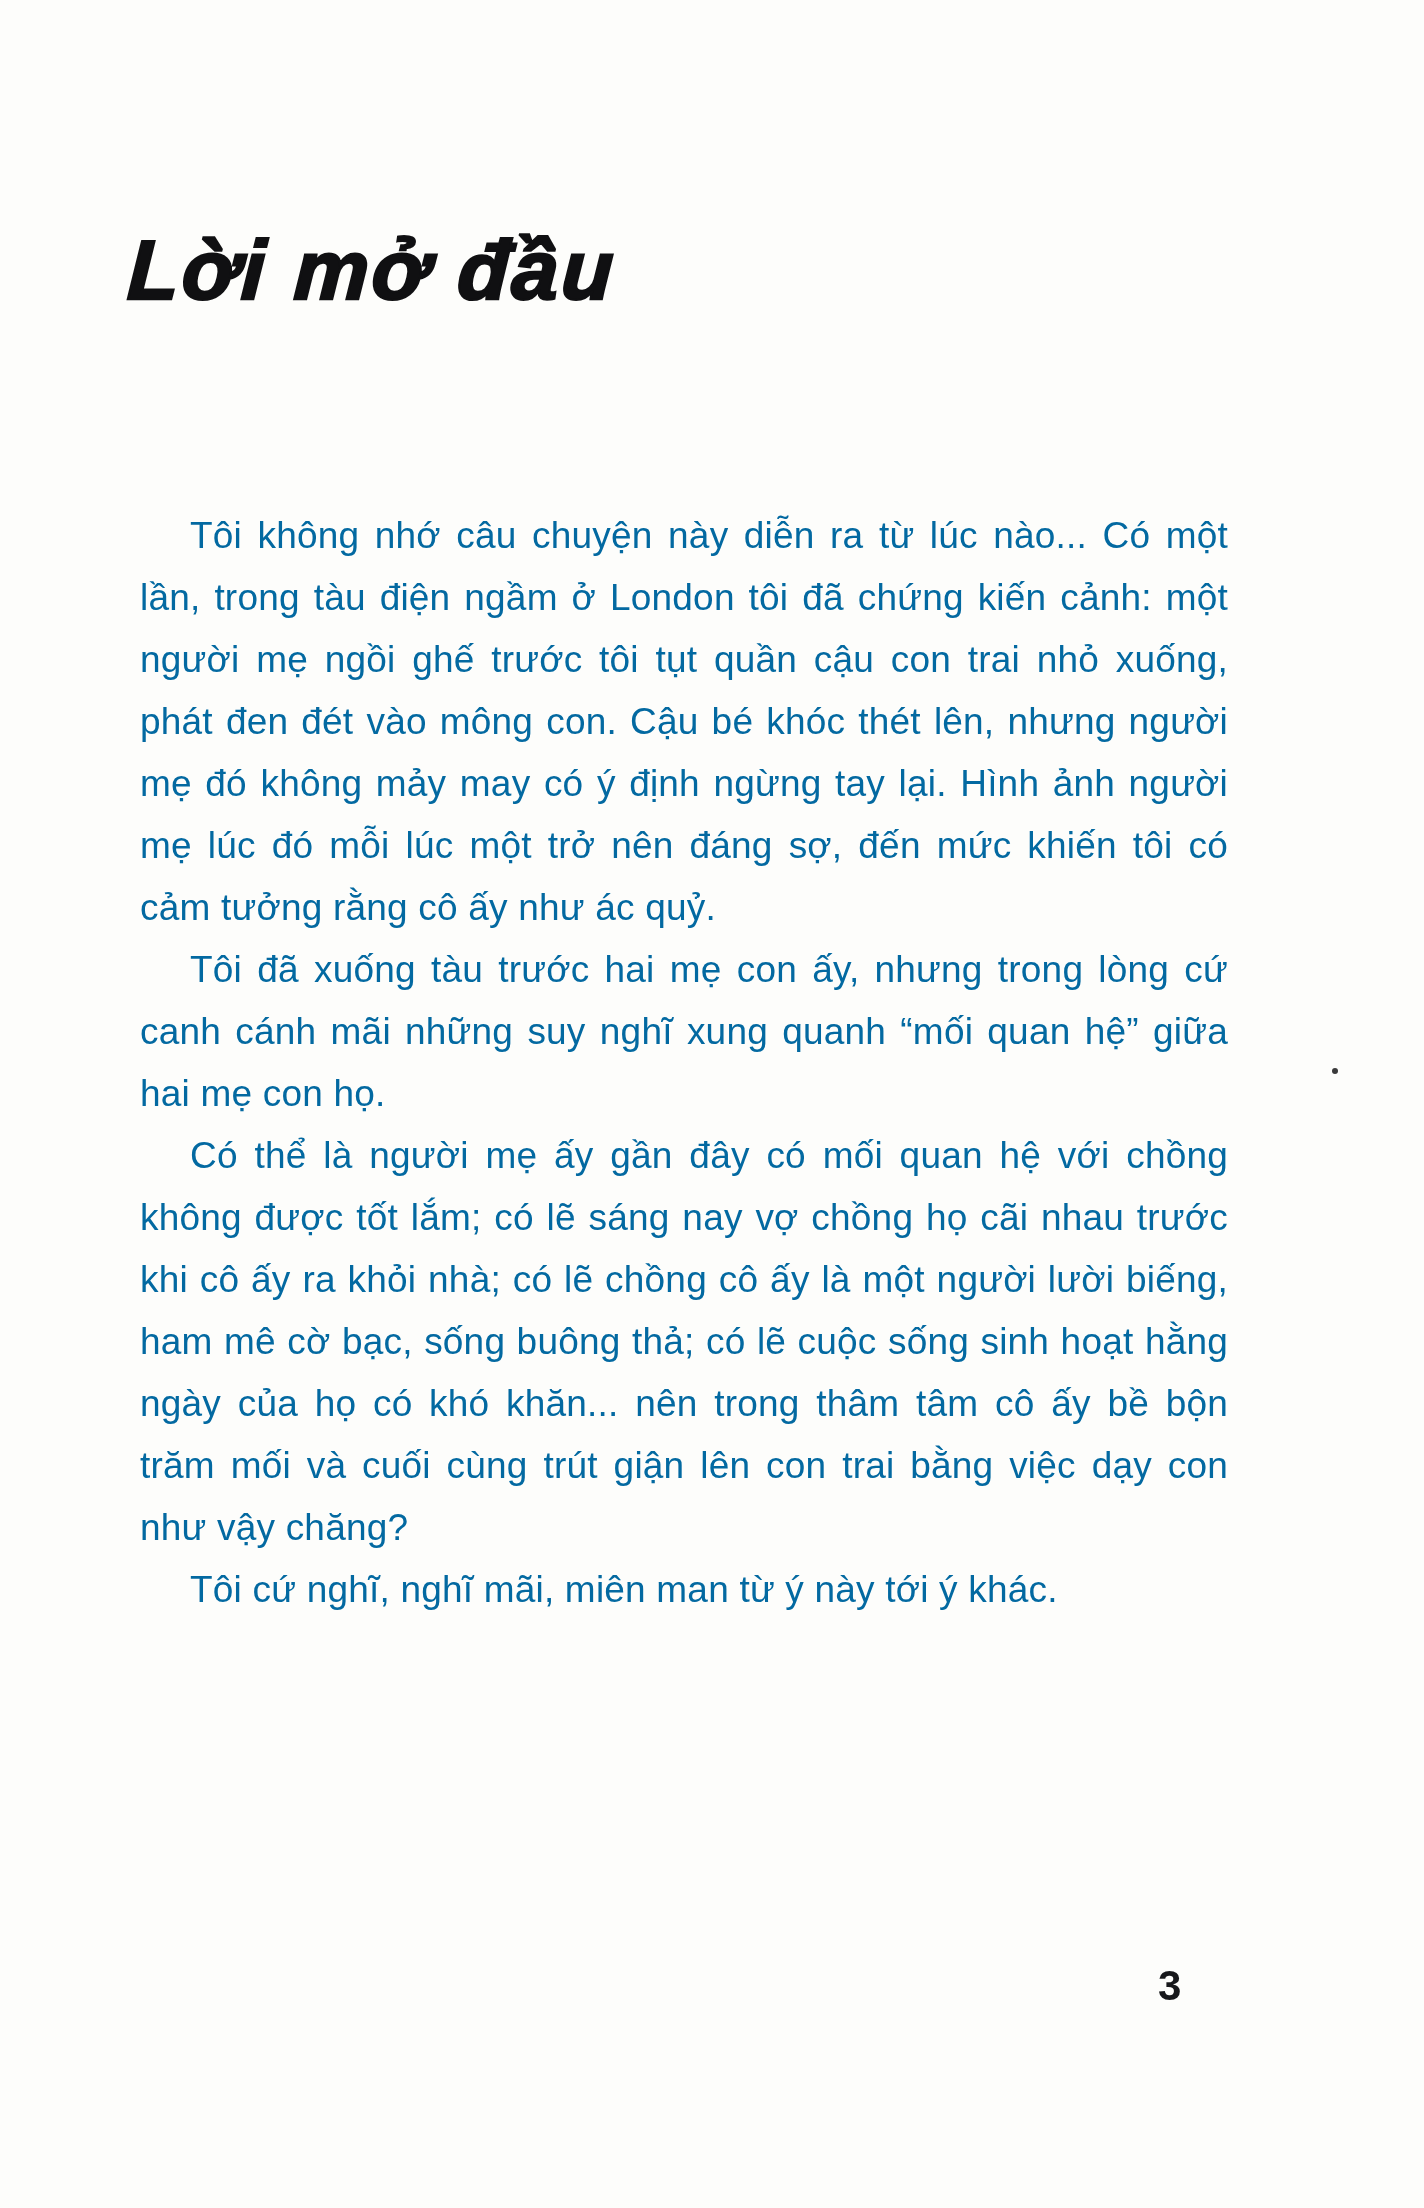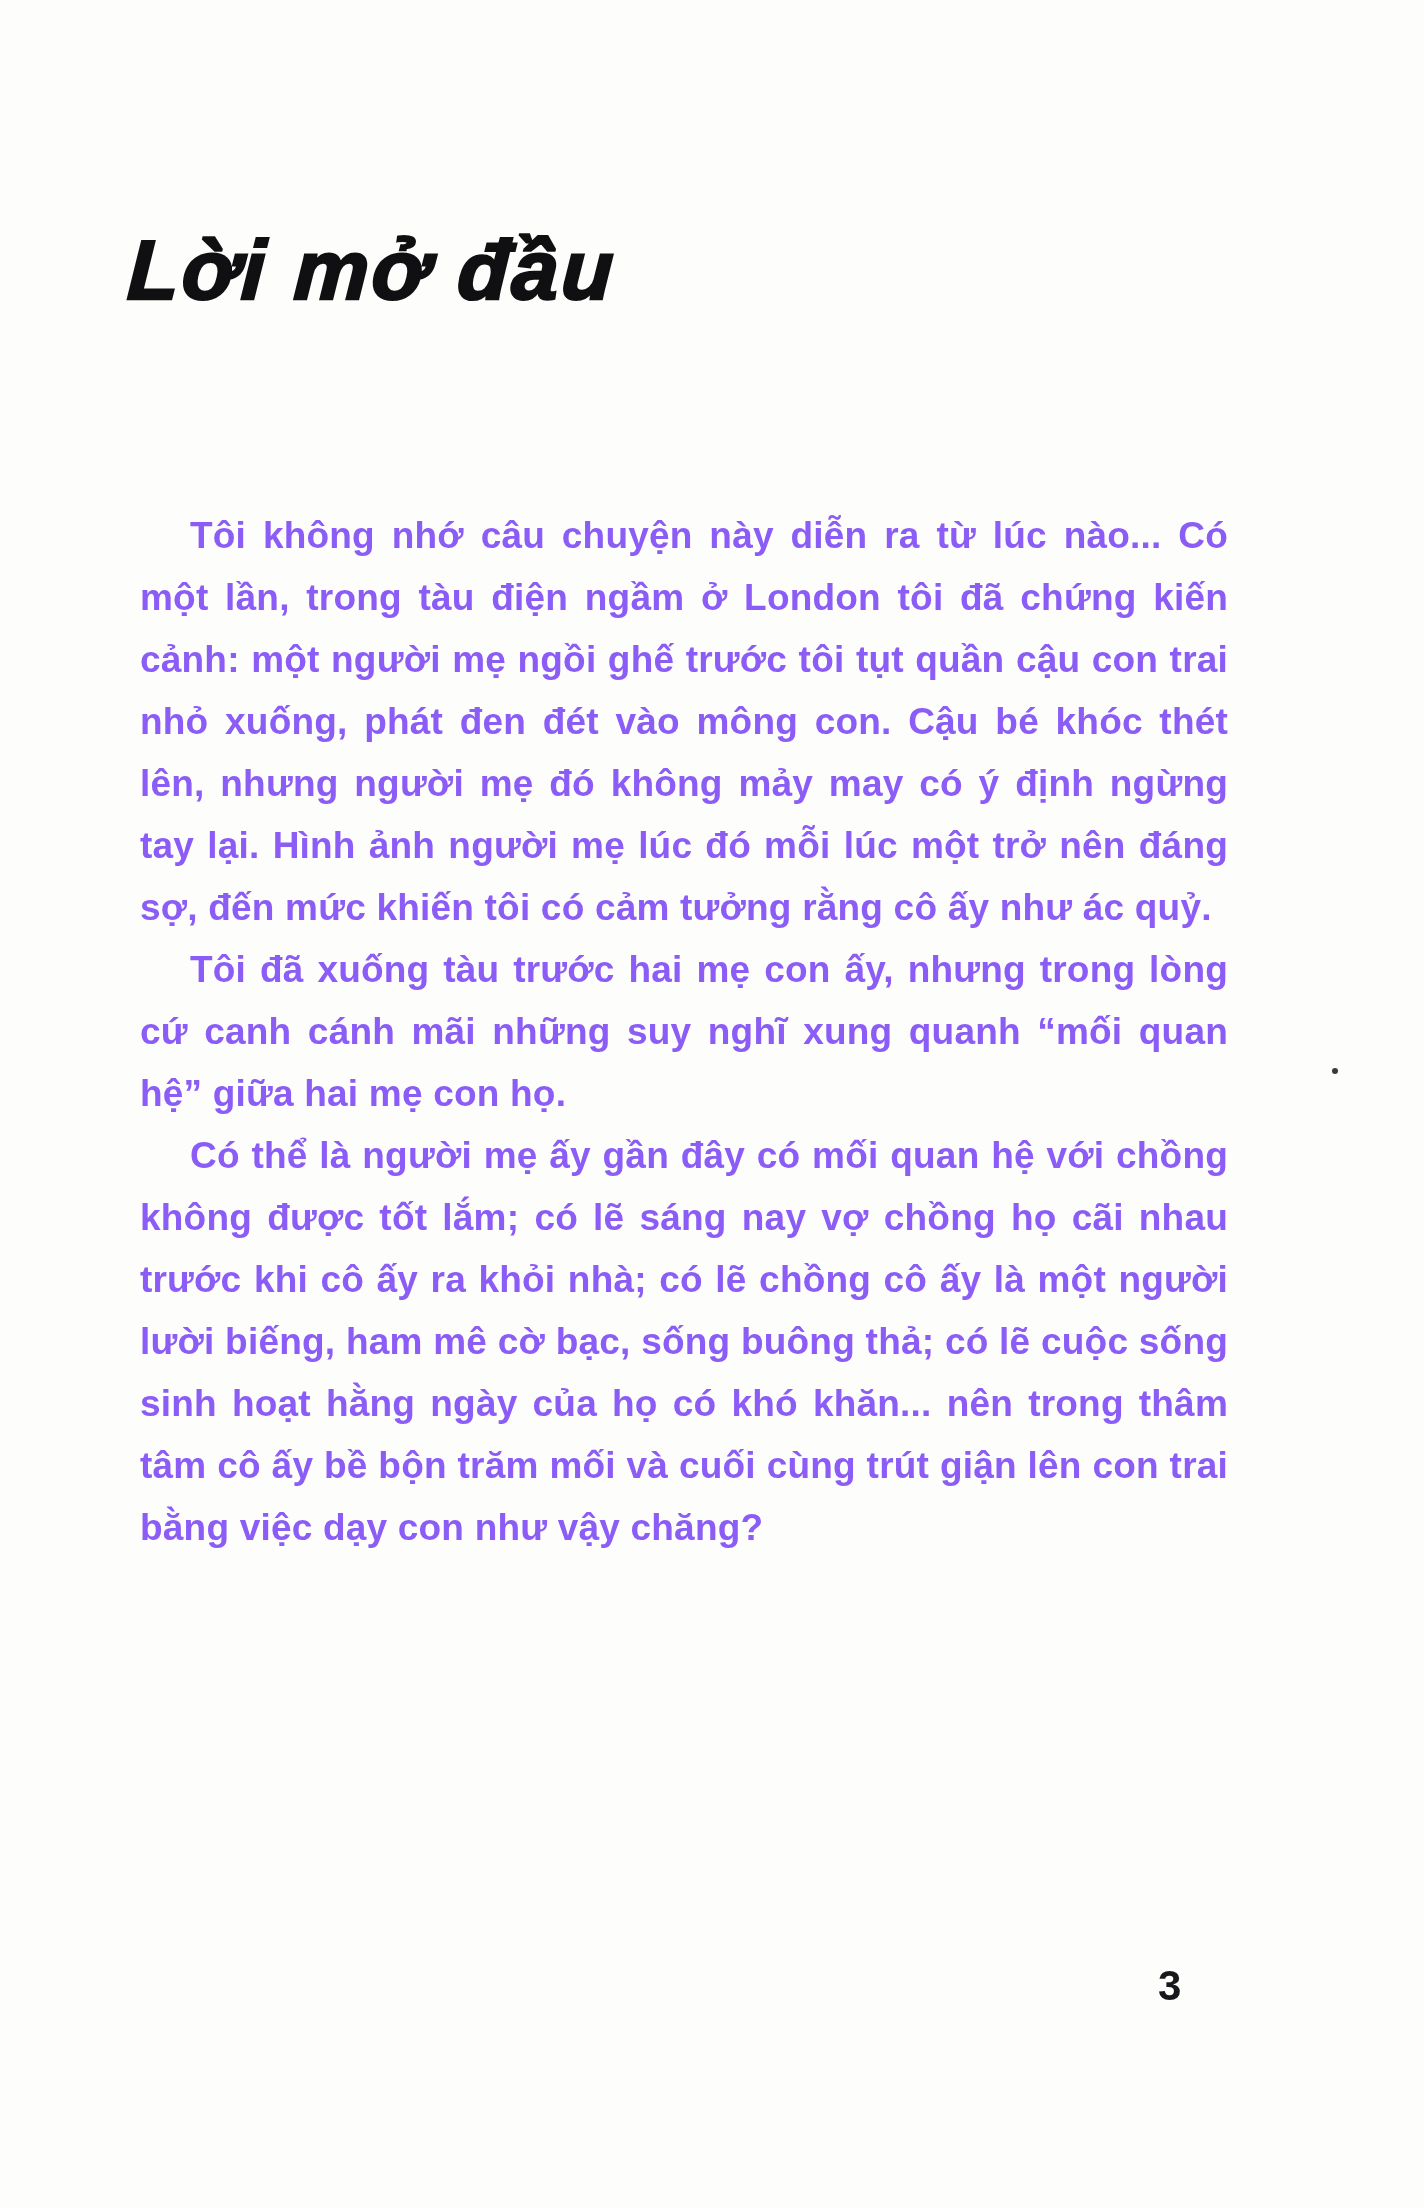--- a/index.html
+++ b/index.html
@@ -35,23 +35,22 @@
     white-space: nowrap;
   }
   .body-text {
     position: absolute;
     left: 140px;
     top: 505px;
     width: 1088px;
     font-size: 37px;
     line-height: 62px;
     text-align: justify;
-    color: #8b5cf6;
+    color: #0369a1;
     letter-spacing: 0.2px;
-    font-weight: bold;
   }
   .body-text p {
     margin: 0;
     text-indent: 50px;
   }
   .page-number {
     position: absolute;
     left: 1158px;
     top: 1962px;
     font-size: 42px;
@@ -72,19 +71,20 @@
 <body>
 
 <div class="page">
 
   <h1 class="chapter-title">Lời mở đầu</h1>
 
   <div class="body-text">
     <p>Tôi không nhớ câu chuyện này diễn ra từ lúc nào... Có một lần, trong tàu điện ngầm ở London tôi đã chứng kiến cảnh: một người mẹ ngồi ghế trước tôi tụt quần cậu con trai nhỏ xuống, phát đen đét vào mông con. Cậu bé khóc thét lên, nhưng người mẹ đó không mảy may có ý định ngừng tay lại. Hình ảnh người mẹ lúc đó mỗi lúc một trở nên đáng sợ, đến mức khiến tôi có cảm tưởng rằng cô ấy như ác quỷ.</p>
     <p>Tôi đã xuống tàu trước hai mẹ con ấy, nhưng trong lòng cứ canh cánh mãi những suy nghĩ xung quanh “mối quan hệ” giữa hai mẹ con họ.</p>
     <p>Có thể là người mẹ ấy gần đây có mối quan hệ với chồng không được tốt lắm; có lẽ sáng nay vợ chồng họ cãi nhau trước khi cô ấy ra khỏi nhà; có lẽ chồng cô ấy là một người lười biếng, ham mê cờ bạc, sống buông thả; có lẽ cuộc sống sinh hoạt hằng ngày của họ có khó khăn... nên trong thâm tâm cô ấy bề bộn trăm mối và cuối cùng trút giận lên con trai bằng việc dạy con như vậy chăng?</p>
+    <p>Tôi cứ nghĩ, nghĩ mãi, miên man từ ý này tới ý khác.</p>
   </div>
 
   <div class="page-number">3</div>
 
   <div class="scan-dot"></div>
 
 </div>
 
 </body></html>

